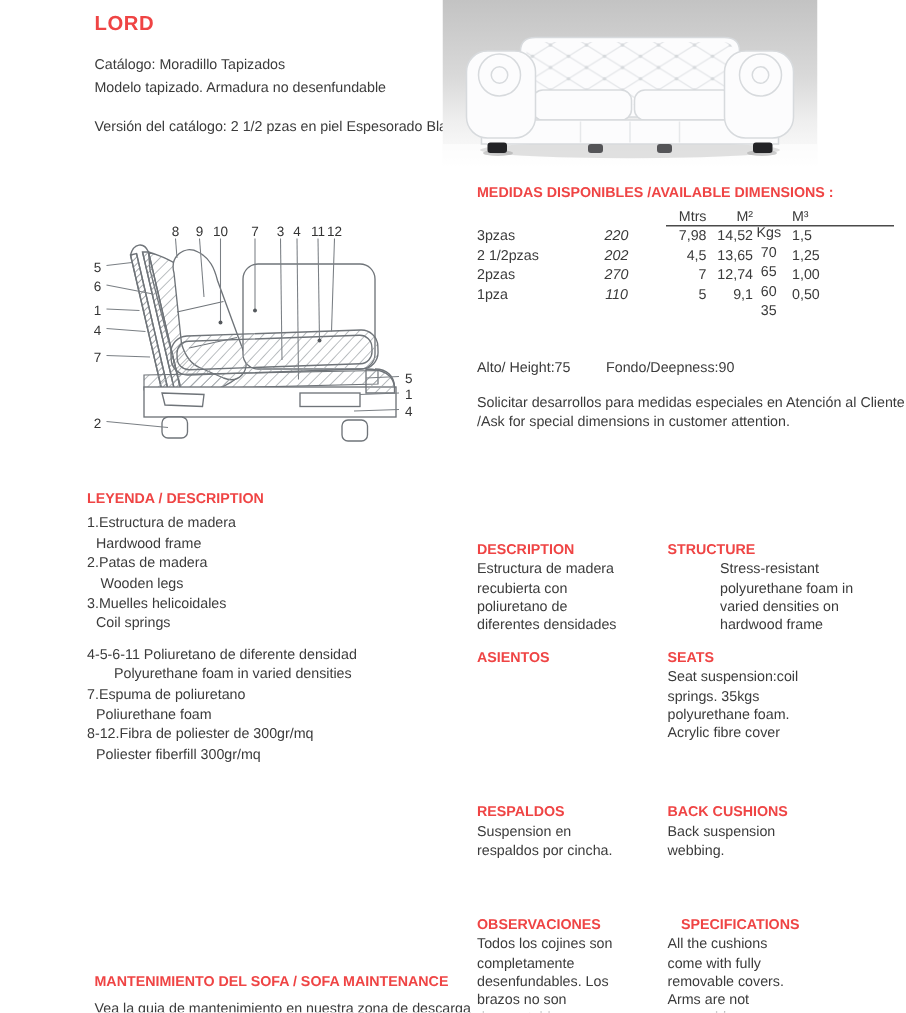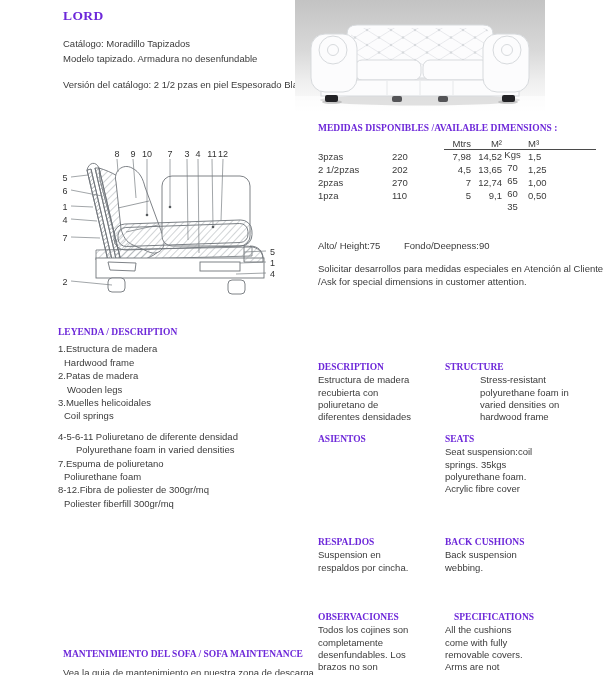--- a/index.html
+++ b/index.html
@@ -2,39 +2,39 @@
 <html><head>
 <meta charset="utf-8">
 <style>
   html,body{margin:0;padding:0;background:#ffffff;}
   #page{
     position:relative;width:604px;height:675px;background:#fff;overflow:hidden;
     font-family:"Liberation Sans","DejaVu Sans",sans-serif;color:#3b3b3b;
     -webkit-font-smoothing:antialiased;
   }
   .abs{position:absolute;}
-  .b{font-weight:bold;color:#6d28d9;font-family:Liberation Serif, serif;}
+  .b{font-weight:bold;color:#ef4444;}
   .t9{font-size:9.5px;line-height:13px;}
   #lord-title{left:63px;top:8px;font-size:13.5px;letter-spacing:.4px;}
   #cat1{left:63px;top:37px;}
   #cat2{left:63px;top:52px;}
   #version{left:63px;top:78px;}
 
   
   #photo{left:295px;top:0;width:250px;height:113px;}
 
   
   #drawing{left:30px;top:128px;width:260px;height:185px;}
 
   
   #dims{left:318px;top:123px;width:286px;}
   .dim-title{font-size:9.5px;margin-bottom:4px;}
   .dim-row{display:flex;height:13px;font-size:9.5px;line-height:13px;}
   .c-name{width:74px;}
-  .c-size{width:38px;text-align:left;}
+  .c-size{width:38px;text-align:center;font-style:italic;}
   .c-gap{width:14px;}
   .dim-nums{display:flex;width:152px;}
   .dim-head .dim-nums{border-bottom:1px solid #4a4a4a;}
   .c-mtrs{width:27px;text-align:right;}
   .c-m2{width:31px;text-align:right;}
   .c-kgs{width:21px;text-align:center;margin-top:11px;}
   .c-m3{width:68px;text-align:left;padding-left:5px;}
 
   #hd-line{left:318px;top:239px;display:flex;}
   #hd-line .hlabel{width:86px;}

